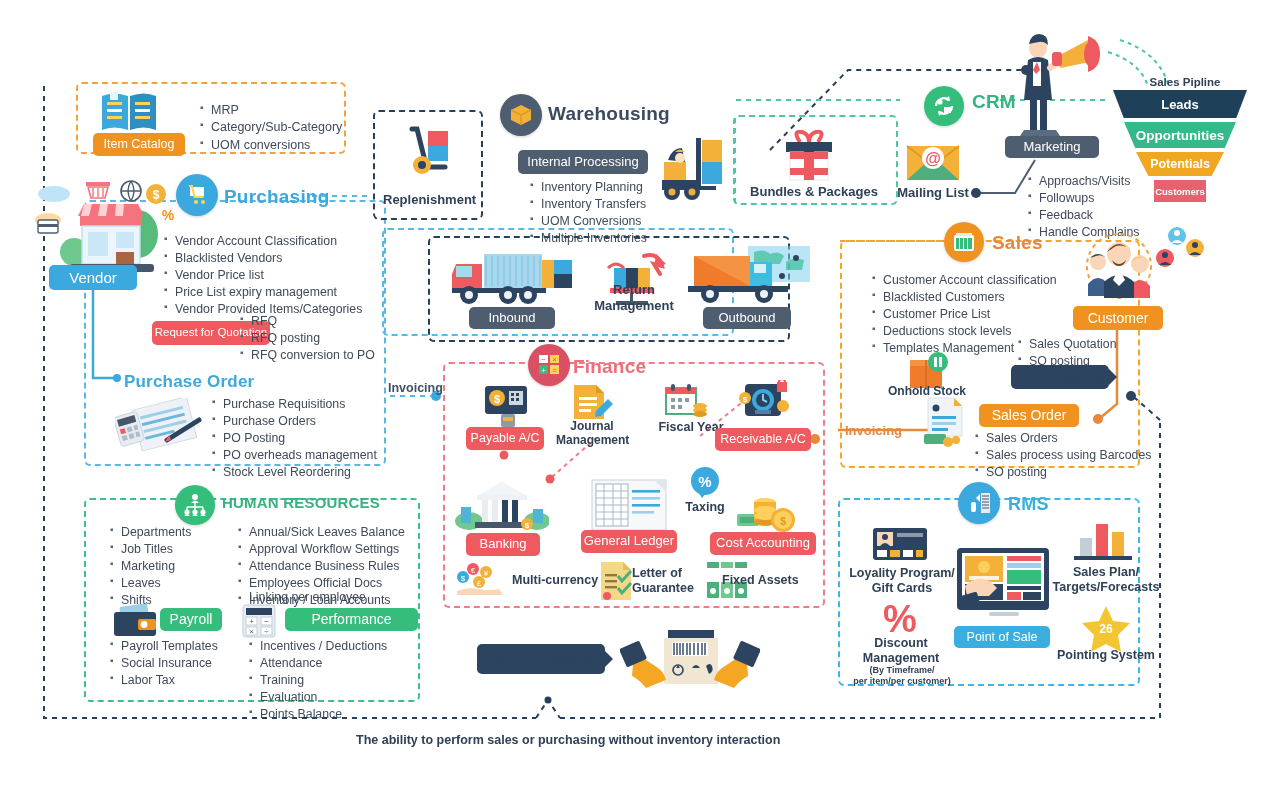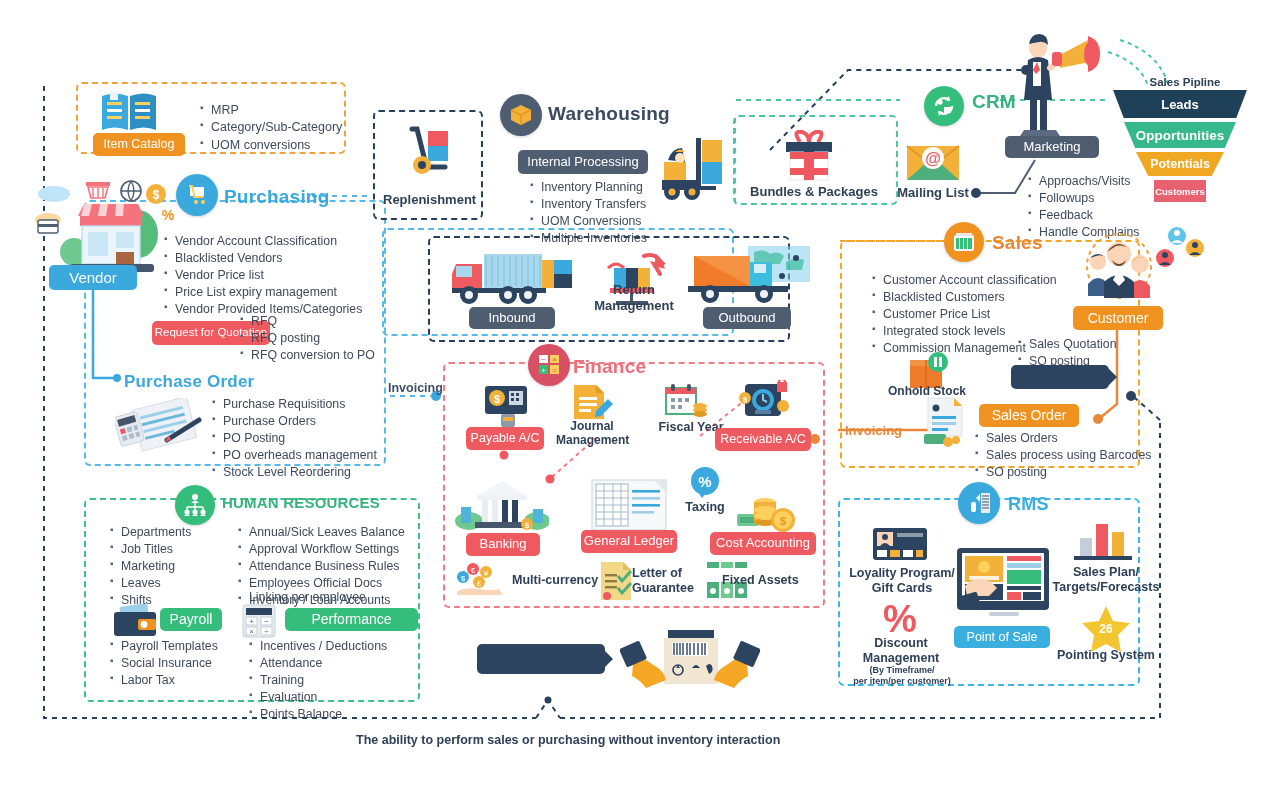--- a/index.html
+++ b/index.html
@@ -456,22 +456,22 @@
       <rect x="12" y="7" width="3" height="11" fill="#35bd7c"></rect>
       <rect x="16" y="7" width="4" height="11" fill="#35bd7c"></rect>
     </svg>
   </div>
   <div class="sect-title t-orange" style="left:992px; top:232px; font-size:19px;">Sales</div>
 
   <ul class="bl" style="left:872px; top:272px; font-size:12.3px;">
     <li>Customer Account classification</li>
     <li>Blacklisted Customers</li>
     <li>Customer Price List</li>
-    <li>Integrated stock levels</li>
-    <li>Commission Management</li>
+    <li>Deductions stock levels</li>
+    <li>Templates Management</li>
   </ul>
 
   <div class="abs" style="left:1076px; top:232px;">
     <svg width="86" height="68" viewBox="0 0 86 68">
       <circle cx="43" cy="34" r="32" fill="none" stroke="#f0a23c" stroke-width="2" stroke-dasharray="4,4"></circle>
       <circle cx="22" cy="30" r="8" fill="#fbd5b7"></circle>
       <path d="M14 26 q8 -8 16 0 q-4 -4 -10 -2 z" fill="#2d4460"></path>
       <path d="M12 52 q10 -12 20 0 v12 h-20 z" fill="#3b5f8a"></path>
       <circle cx="64" cy="32" r="9" fill="#fbd5b7"></circle>
       <path d="M55 30 q9 -10 18 0 q-4 -6 -12 -4 z" fill="#f3b13a"></path>

